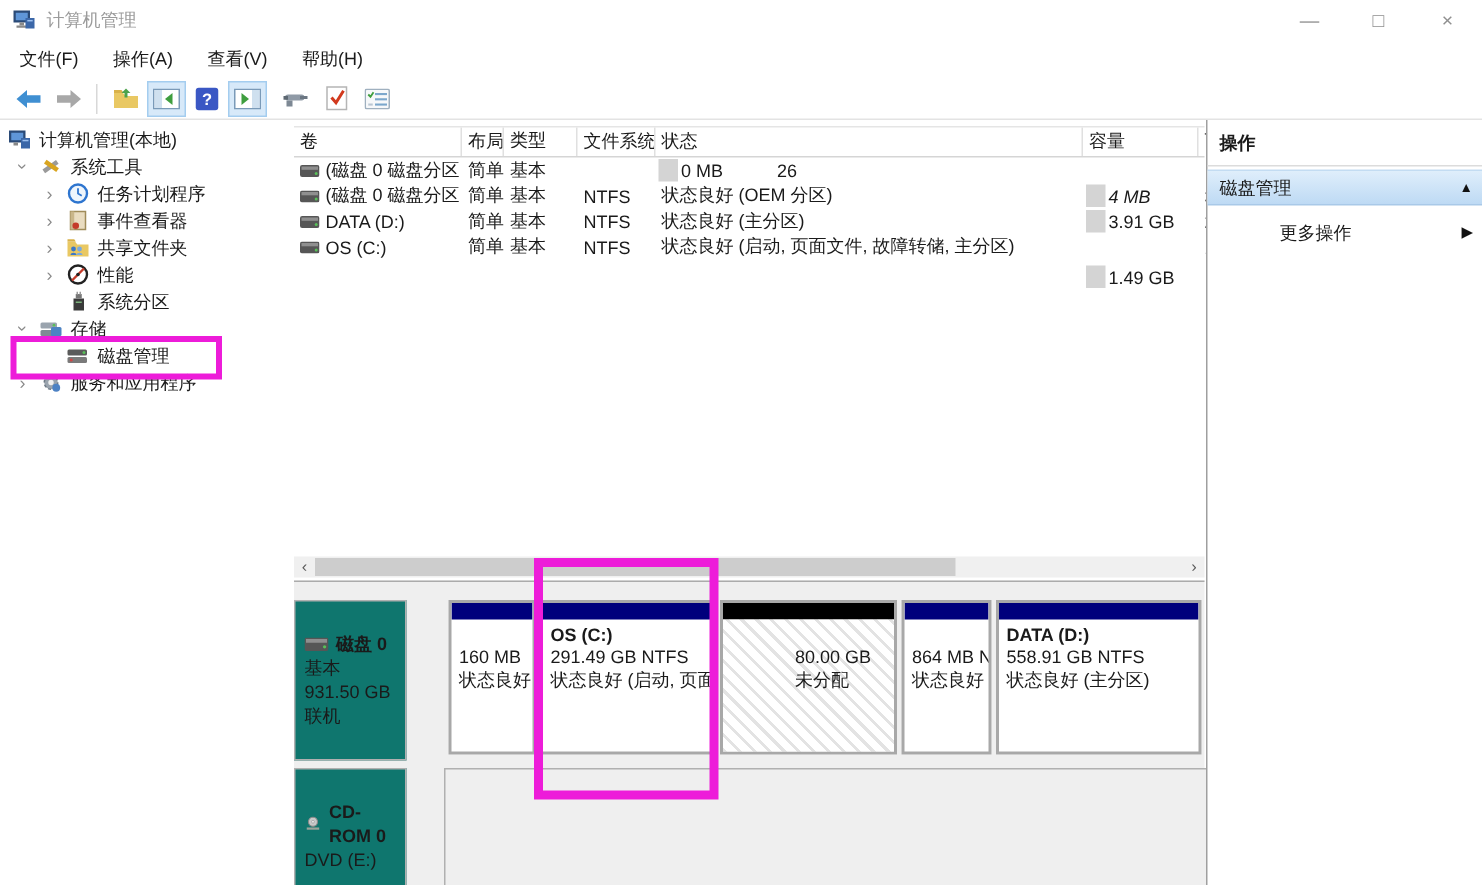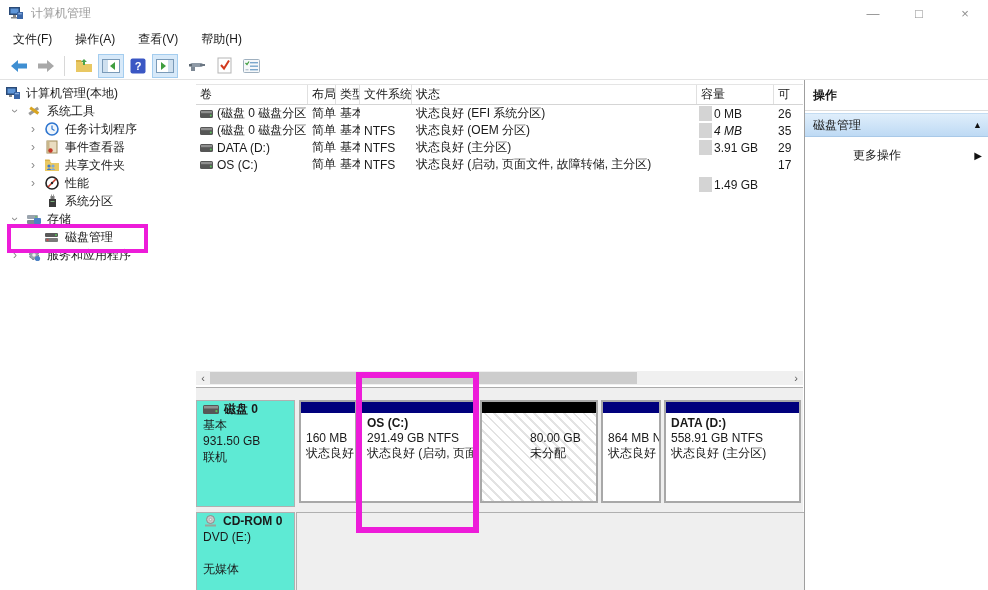--- a/index.html
+++ b/index.html
@@ -31,31 +31,31 @@
   .lv0{padding-left:5px;}
   .lv1{padding-left:4px;}
   .lv2{padding-left:22px;}
   
   .middle{position:absolute;left:196px;top:80px;width:607px;height:510px;background:#fff;}
   .vtable{position:absolute;left:0;top:4px;width:607px;}
   .vhead{display:flex;height:19px;border-top:1px solid #e5e5e5;border-bottom:1px solid #d5d5d5;align-items:center;}
   .vhead .hc{box-sizing:border-box;height:19px;line-height:18px;padding-left:4px;border-right:1px solid #e0e0e0;white-space:nowrap;overflow:hidden;flex:none;}
   .vrow{display:flex;height:17px;align-items:center;}
   .vrow .c{box-sizing:border-box;padding-left:4px;white-space:nowrap;overflow:hidden;flex:none;display:flex;align-items:center;height:17px;}
-  .cw0{width:112px;} .cw1{width:28px;} .cw2{width:24px;} .cw3{width:52px;} .cw4{width:285px;} .cw5{width:77px;} .cw6{width:22px;border-right:none!important;}
+  .cw0{width:112px;} .cw1{width:28px;} .cw2{width:49px;font-family:Liberation Mono, monospace;} .cw3{width:52px;} .cw4{width:285px;} .cw5{width:77px;} .cw6{width:22px;border-right:none!important;}
   .volico{width:13px;height:8px;margin-right:4px;flex:none;}
   .redact{width:13px;height:15px;background:#d4d4d4;margin-right:2px;flex:none;}
   
   .hscroll{position:absolute;left:0;top:291px;width:607px;height:14px;background:#f0f0f0;display:flex;align-items:center;}
   .harrow{width:14px;height:14px;display:flex;align-items:center;justify-content:center;color:#5a5a5a;font-size:11px;flex:none;}
   .hthumb{position:absolute;left:14px;top:1px;width:427px;height:12px;background:#cdcdcd;}
   .harrow.right{position:absolute;right:0;top:0;}
   
   .diskarea{position:absolute;left:0;top:307px;width:607px;height:203px;background:#efefef;border-top:1px solid #ababab;box-sizing:border-box;}
-  .dheader{position:absolute;left:0;width:99px;background:#5eead4;border:1px solid #b0b0b0;box-sizing:border-box;padding:0 6px;line-height:16px;}
+  .dheader{position:absolute;left:0;width:75px;background:#0f766e;border:1px solid #b0b0b0;box-sizing:border-box;padding:20px 6px;line-height:16px;}
   .dheader .dname{font-weight:bold;display:flex;align-items:center;gap:5px;}
   .disk0row{top:12px;height:107px;}
   .cdrow{top:124px;height:92px;}
   .partzone{position:absolute;left:100px;top:12px;width:507px;height:107px;}
   .pcell{position:absolute;top:0;height:103px;background:#fff;border:2px solid #a8a8a8;box-sizing:border-box;overflow:hidden;}
   .pstrip{height:11px;width:100%;}
   .ptxt{padding:3px 5px;line-height:15px;white-space:nowrap;}
   .pname{font-weight:bold;}
   .ghost{visibility:hidden;}
   .hatch{background:repeating-linear-gradient(45deg,#ffffff 0 5px,#e3e3e3 5px 7px);padding-left:48px;}
@@ -293,21 +293,20 @@
           <svg class="volico" viewBox="0 0 13 8">
             <rect x="0" y="0" width="13" height="8" rx="1.5" fill="#565656"></rect>
             <rect x="1" y="1" width="11" height="2.2" fill="#8f8f8f"></rect>
             <circle cx="10.8" cy="5.6" r="1" fill="#58c058"></circle>
           </svg>
           <span>(磁盘 0 磁盘分区 1)</span>
         </div>
       <div class="c cw1">简单</div>
       <div class="c cw2">基本</div>
       <div class="c cw3"></div>
-      <div class="c cw4">状态良好 (EFI 系统分区)</div>
       <div class="c cw5" style="padding-left:2px;">
           <span class="redact"></span>
           <span>0 MB</span>
         </div>
       <div class="c cw6">26</div>
     </div>
 
     <div class="vrow">
       <div class="c cw0">
           <svg class="volico" viewBox="0 0 13 8">

